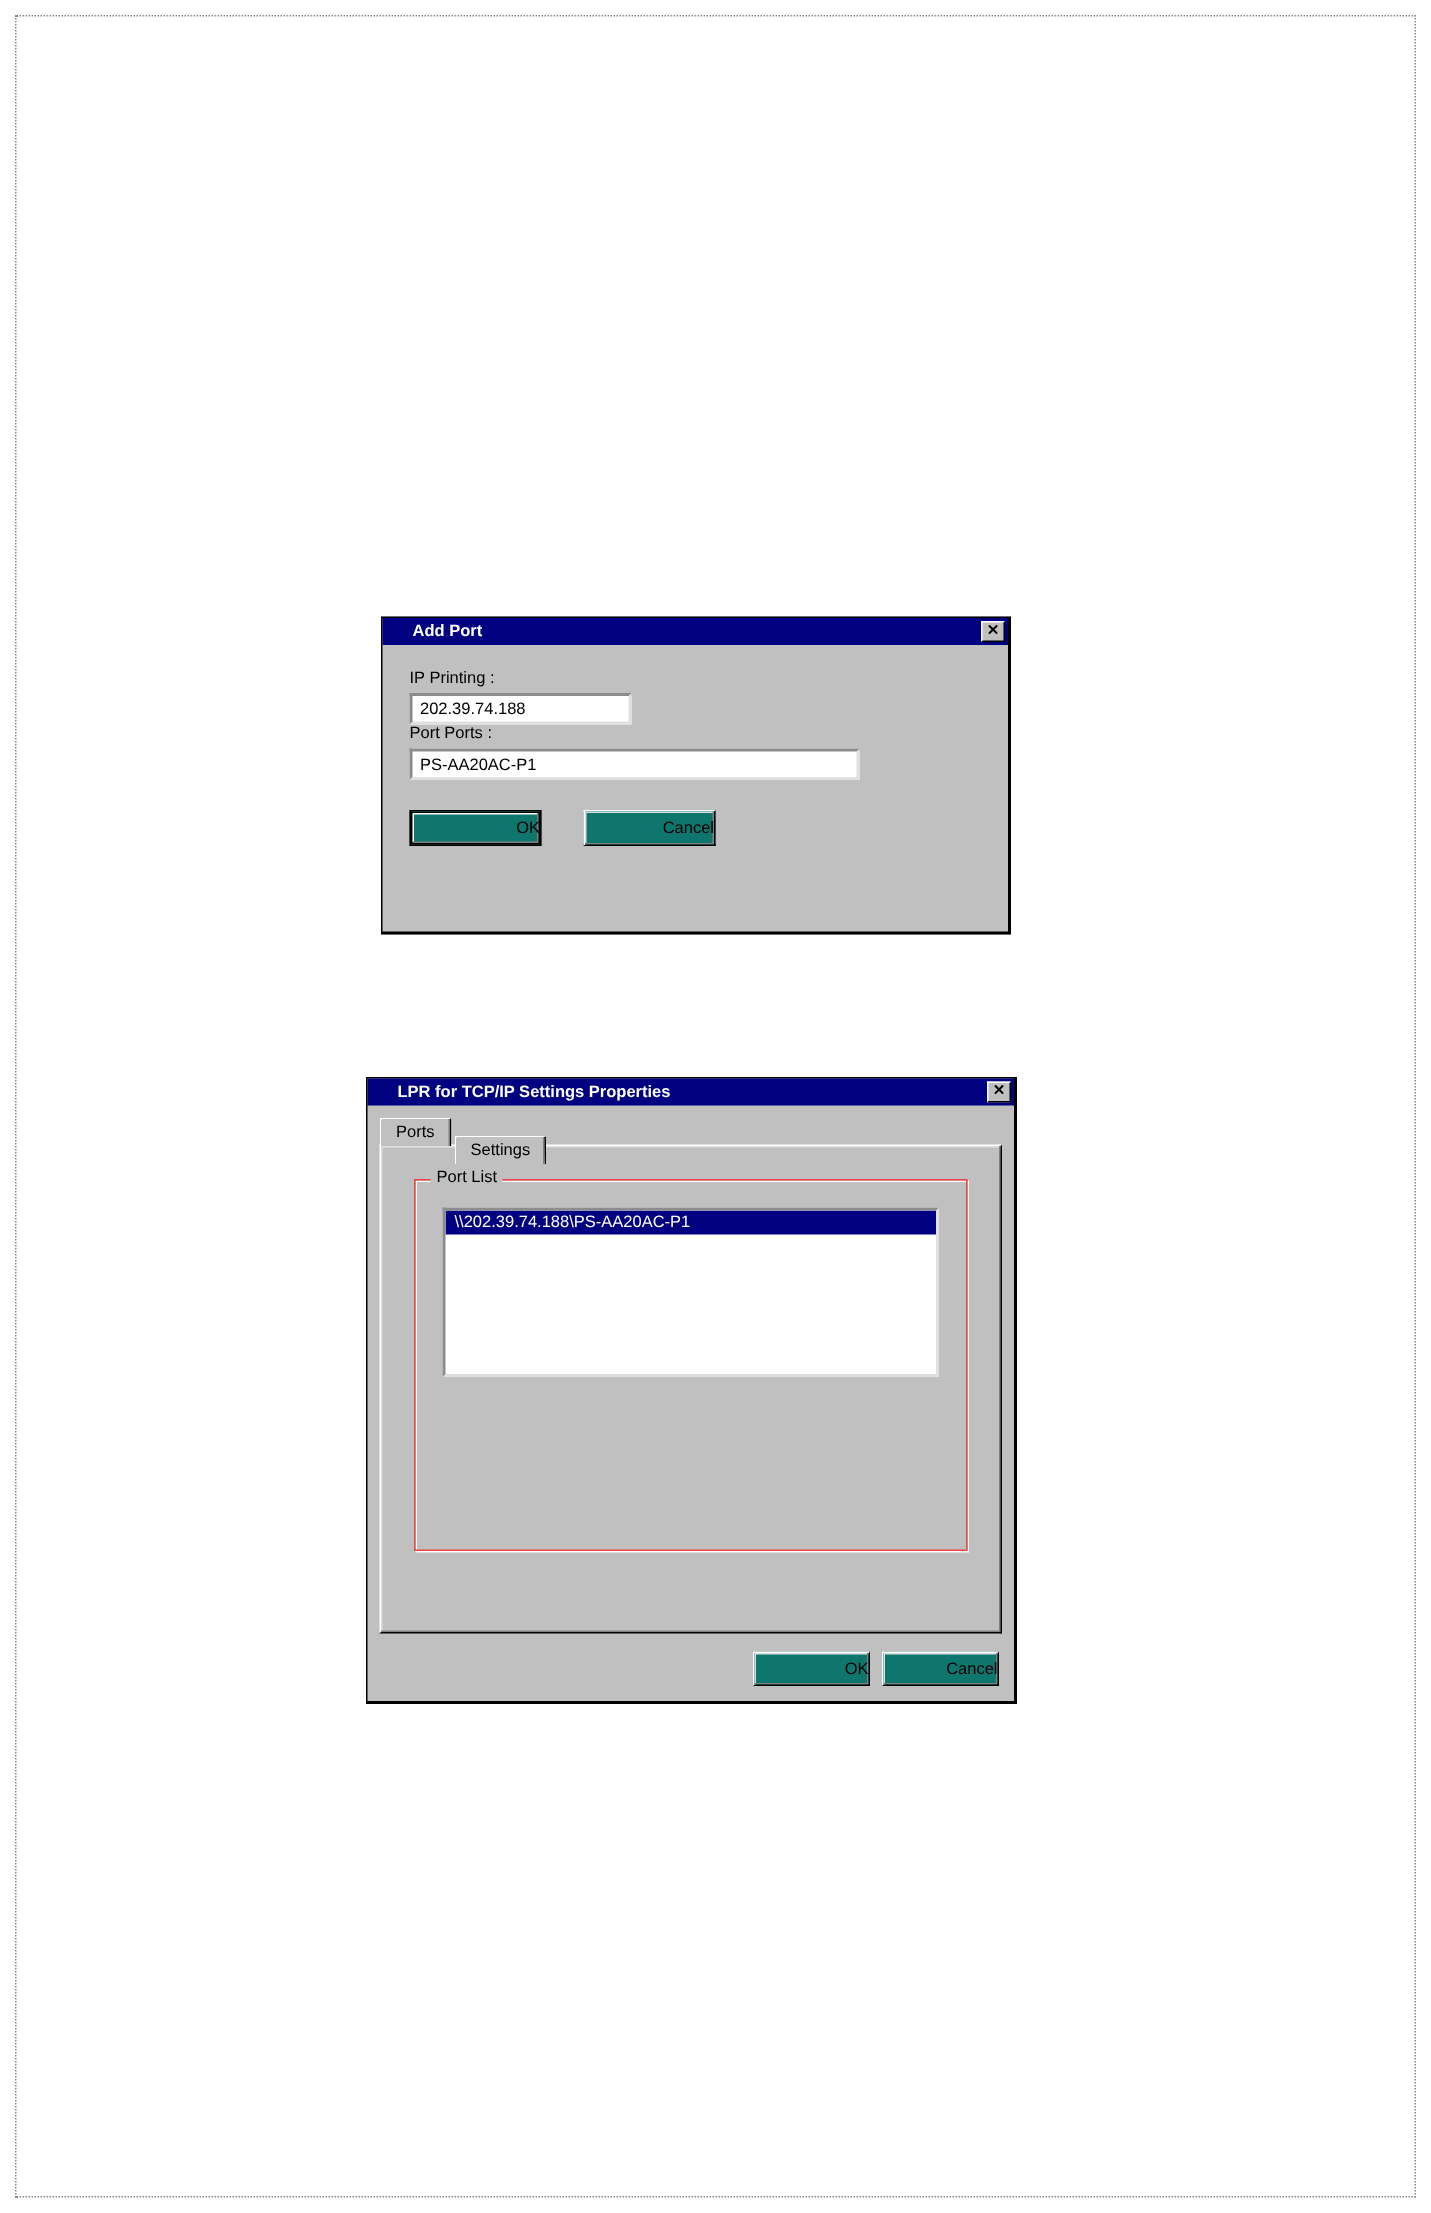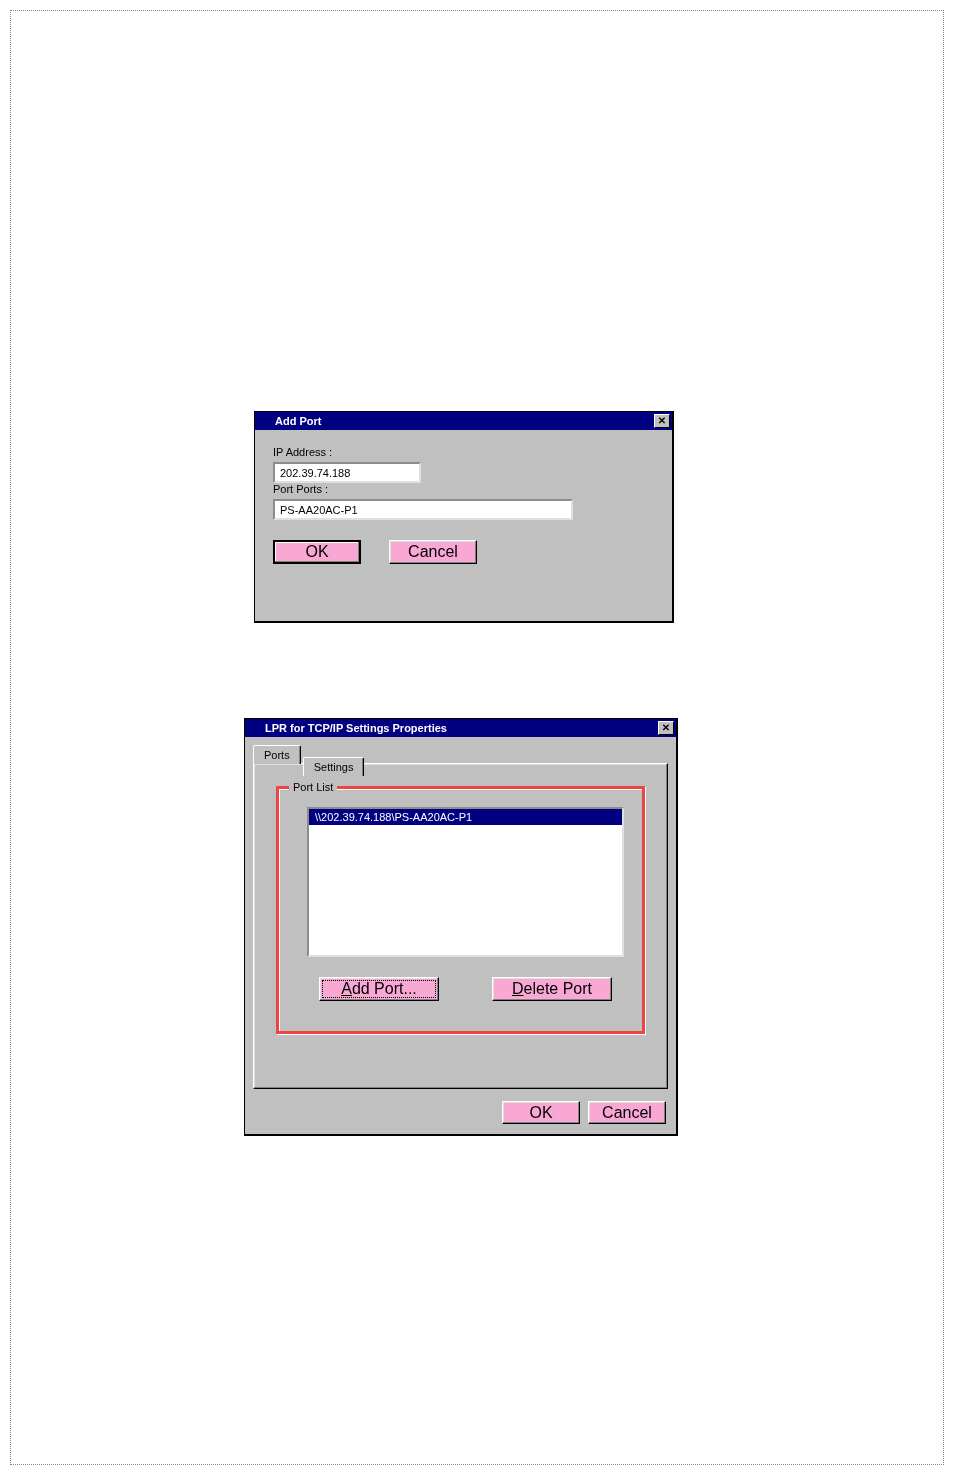--- a/index.html
+++ b/index.html
@@ -64,28 +64,28 @@
     }
     .ip-input { width: 148px; display: block; }
     .pn-input { width: 300px; display: block; }
     .dlg1-btnrow {
       margin-top: 20px;
       display: flex;
       gap: 28px;
     }
     .win-btn {
       width: 88px; height: 24px;
-      background: #f9a8d4;
+      background: #0f766e;
       border: 1px solid #fff;
       border-right: 1px solid #000;
       border-bottom: 1px solid #000;
       box-shadow: inset -1px -1px 0 #808080, inset 1px 1px 0 #dfdfdf;
-      font-family: inherit; font-size: 16px;
+      font-family: inherit; font-size: 11px;
       cursor: default;
-      display: flex; align-items: center; justify-content: center;
+      display: flex; align-items: center; justify-content: flex-end;
     }
     .win-btn.default {
       border: 1px solid #000;
       box-shadow: 0 0 0 1px #000 inset, inset -2px -2px 0 #808080, inset 2px 2px 0 #fff;
     }
 
     
     .dlg2 {
       position: absolute;
       left: 244px; top: 718px;
@@ -138,34 +138,34 @@
       border-bottom-color: #000;
       box-shadow: inset -1px -1px 0 #808080, inset 1px 1px 0 #dfdfdf;
       background: #c0c0c0;
       flex: 1;
       padding: 22px 22px 18px 22px;
       position: relative;
       z-index: 1;
     }
     
     .groupbox {
-      border: 3px solid #ef4444;
+      border: 1px solid #ef4444;
       box-shadow: 1px 1px 0 #fff inset, 1px 1px 0 #fff;
-      padding: 18px 18px 18px 28px;
+      padding: 18px 18px 18px 18px;
       position: relative;
       height: 248px;
     }
     .groupbox-legend {
       position: absolute;
       top: -8px; left: 10px;
       background: #c0c0c0;
       padding: 0 4px;
     }
     .listbox {
-      width: 100%; height: 150px;
+      width: 100%; height: 113px;
       background: #fff;
       border: 2px inset #e0e0e0;
       overflow: hidden;
     }
     .listitem {
       background: #000080;
       color: #fff;
       padding: 2px 6px;
       font-size: 11px;
     }
@@ -195,21 +195,21 @@
 <body>
 
 <div class="page-border"></div>
 
 <div class="dlg1">
   <div class="titlebar">
     <span class="title-text">Add Port</span>
     <div class="close-btn">✕</div>
   </div>
   <div class="dlg1-body">
-    <div class="label">IP Address :</div>
+    <div class="label">IP Printing :</div>
     <input class="text-input ip-input" type="text" value="202.39.74.188" style="">
     <div class="label">Port Ports :</div>
     <input class="text-input pn-input" type="text" value="PS-AA20AC-P1" style="">
     <div class="dlg1-btnrow">
       <div class="win-btn default">
         <span>OK</span>
       </div>
       <div class="win-btn">
         <span>Cancel</span>
       </div>
@@ -230,28 +230,20 @@
       <div class="tab inactive">
         <span>Settings</span>
       </div>
     </div>
     <div class="tabpanel">
       <div class="groupbox">
         <div class="groupbox-legend">Port List</div>
         <div class="listbox">
           <div class="listitem">\\202.39.74.188\PS-AA20AC-P1</div>
         </div>
-        <div class="groupbox-btnrow">
-          <div class="win-btn win-btn-wide win-btn-focus">
-            <span><span class="under">A</span><span>dd Port...</span></span>
-          </div>
-          <div class="win-btn win-btn-wide">
-            <span><span class="under">D</span><span>elete Port</span></span>
-          </div>
-        </div>
       </div>
     </div>
     <div class="dlg2-bottomrow">
       <div class="win-btn win-btn-med">
         <span>OK</span>
       </div>
       <div class="win-btn win-btn-med">
         <span>Cancel</span>
       </div>
     </div>

